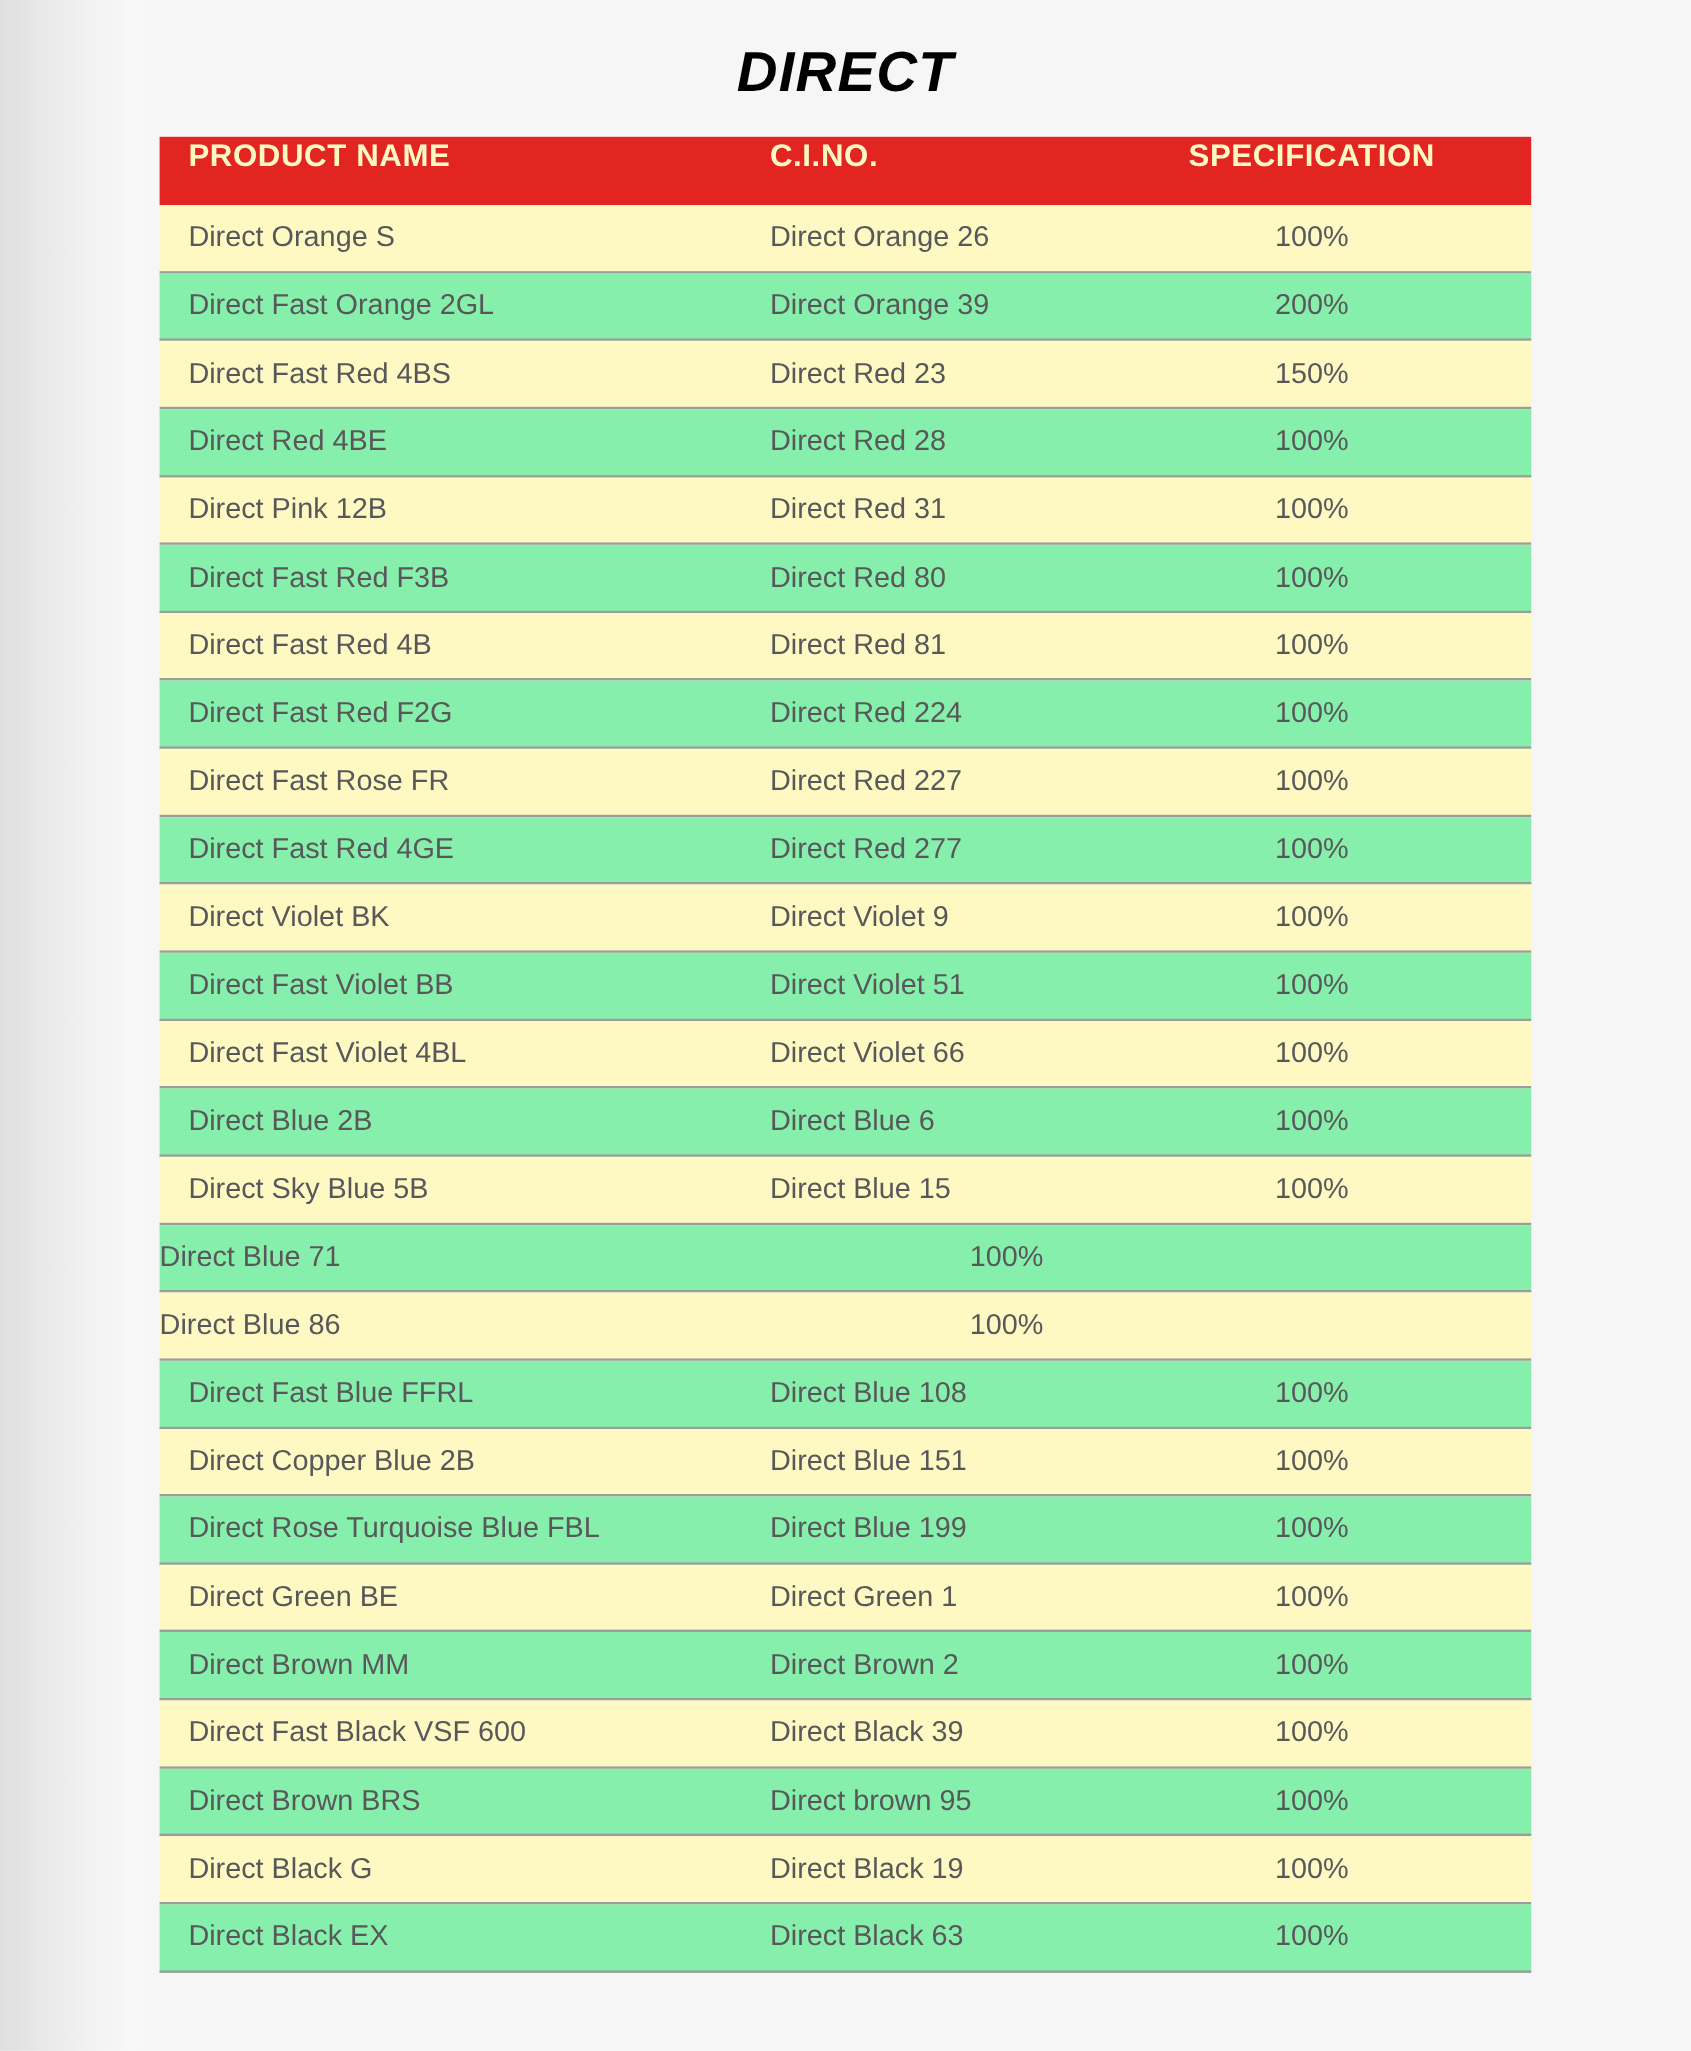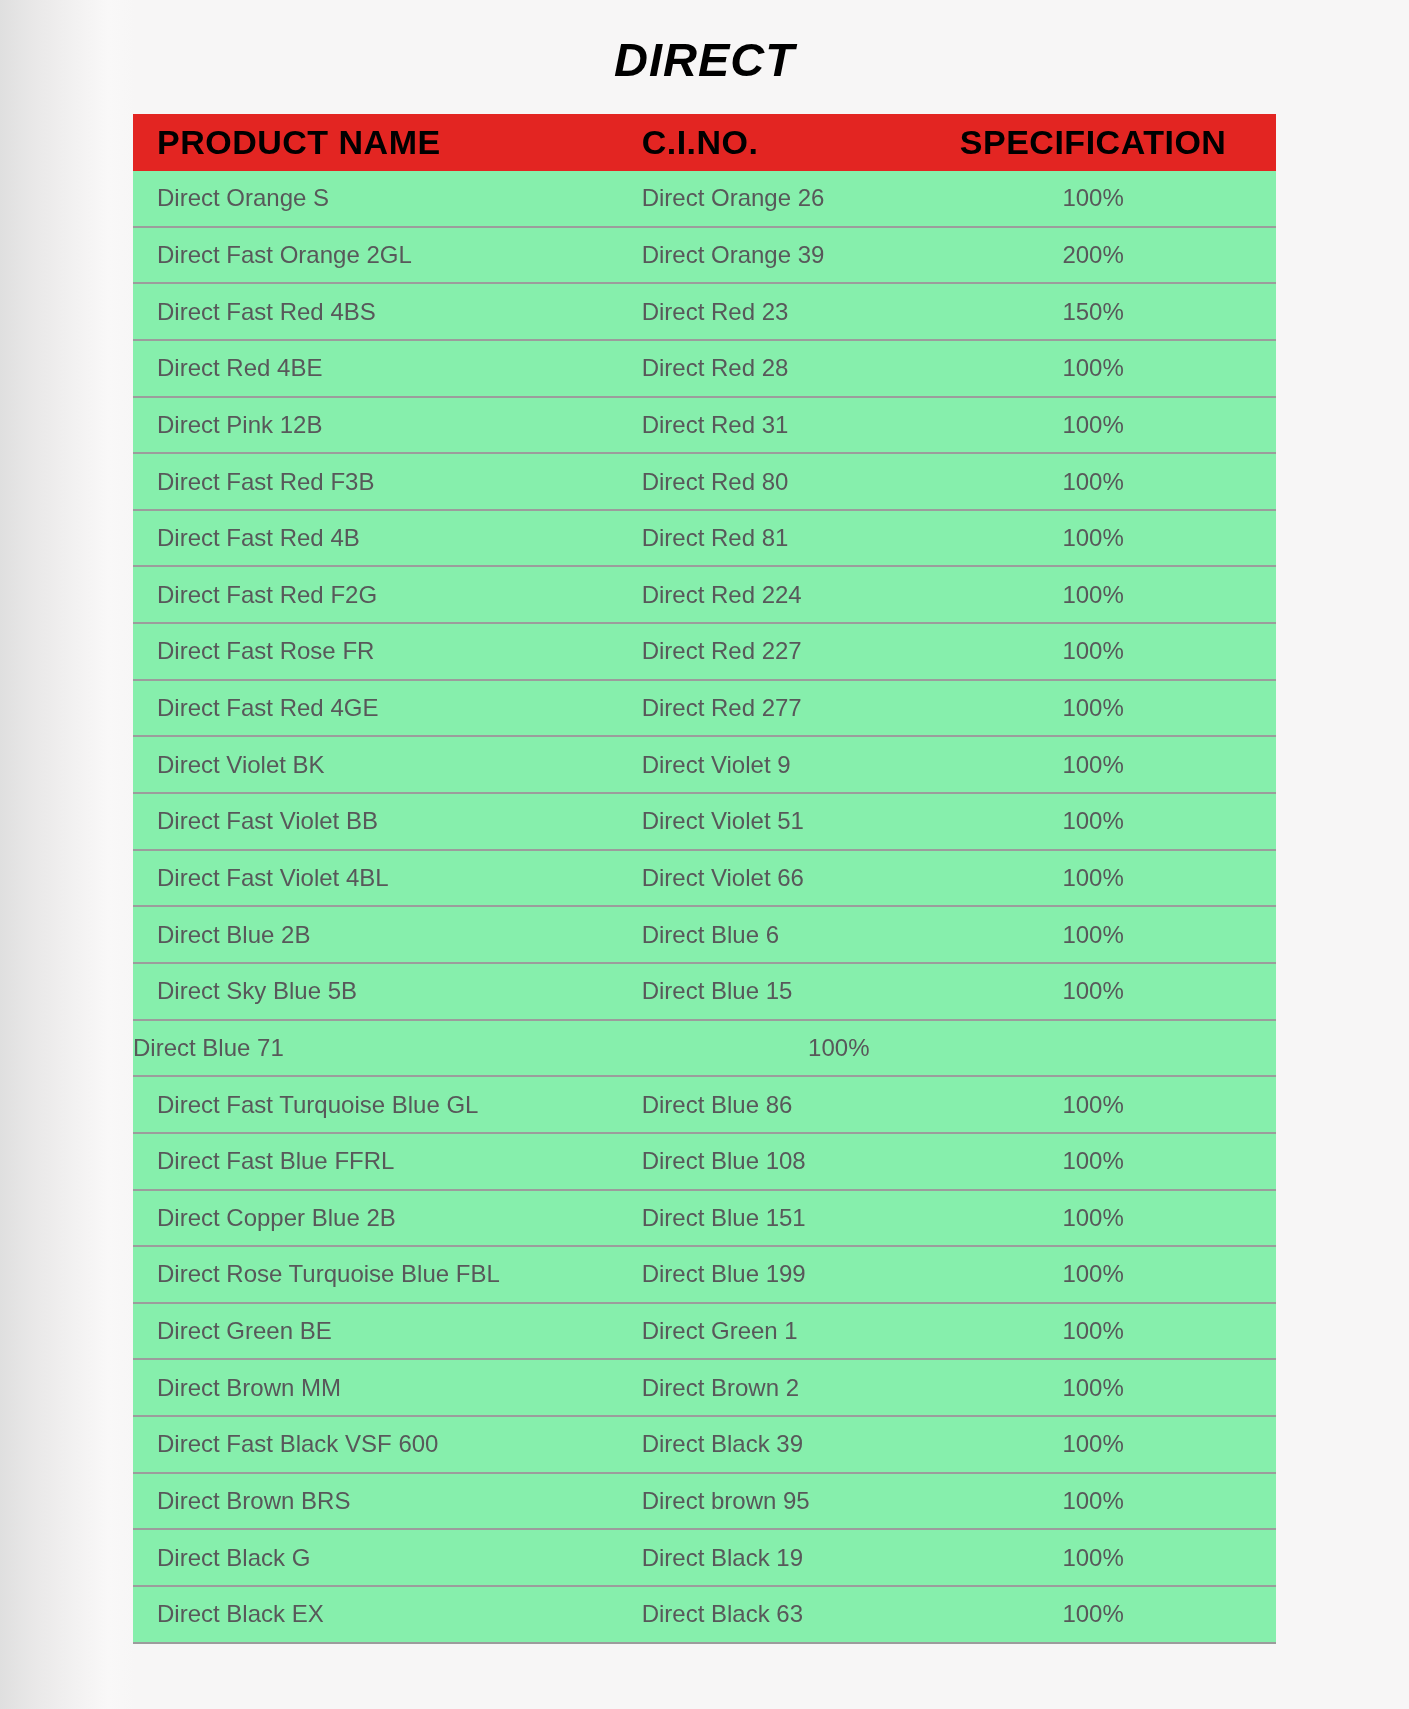--- a/index.html
+++ b/index.html
@@ -37,37 +37,37 @@
     font-style: italic;
     letter-spacing: 1px;
     color: #000000;
   }
   .table {
     margin-top: 31px;
     width: 1143px;
   }
   .header-row {
     display: flex;
-    align-items: center;
+    align-items: flex-start;
     height: 57px;
     background: #e32522;
-    color: #000000;
+    color: #fef9c3;
     font-weight: bold;
-    font-size: 34px;
+    font-size: 26px;
     letter-spacing: 0.5px;
   }
   .row {
     display: flex;
     align-items: center;
     height: 56.65px;
     box-sizing: border-box;
     border-bottom: 2px solid #9c9c9c;
     font-size: 24px;
     color: #58585a;
-    background: #86efac;
+    background: #fef9c3;
   }
   .row.alt {
     background: #86efac;
   }
   .col-product {
     flex: 0 0 44.5%;
     padding-left: 24px;
     box-sizing: border-box;
   }
   .col-ci {
@@ -184,21 +184,20 @@
     <div class="col-ci">Direct Blue 15</div>
     <div class="col-spec">100%</div>
   </div>
 
   <div class="row alt">
     <div class="col-ci">Direct Blue 71</div>
     <div class="col-spec">100%</div>
   </div>
 
   <div class="row">
-    <div class="col-product">Direct Fast Turquoise Blue GL</div>
     <div class="col-ci">Direct Blue 86</div>
     <div class="col-spec">100%</div>
   </div>
 
   <div class="row alt">
     <div class="col-product">Direct Fast Blue FFRL</div>
     <div class="col-ci">Direct Blue 108</div>
     <div class="col-spec">100%</div>
   </div>
 

